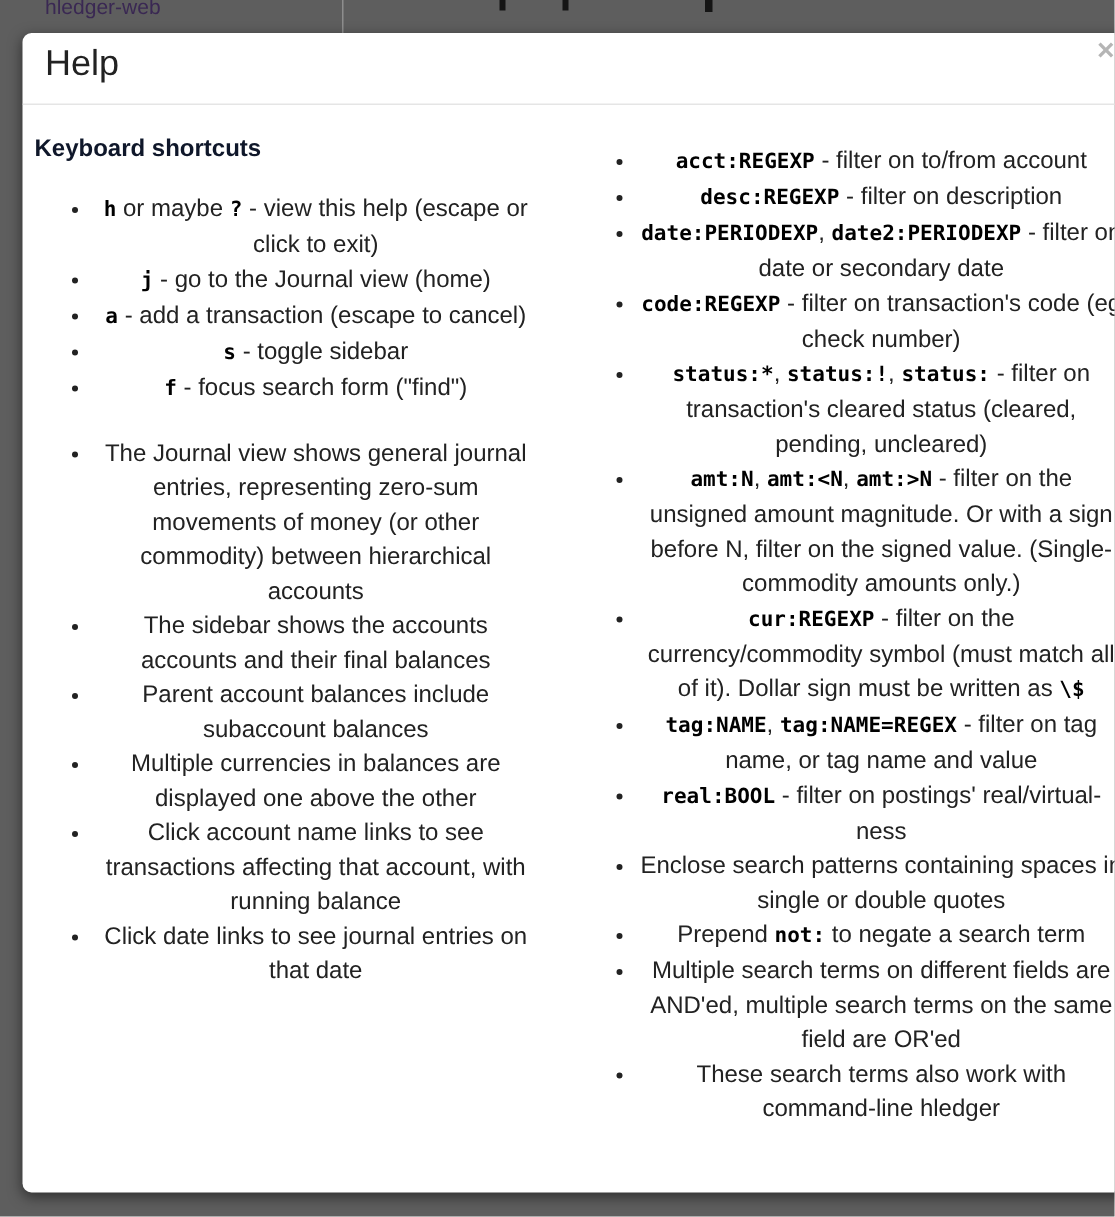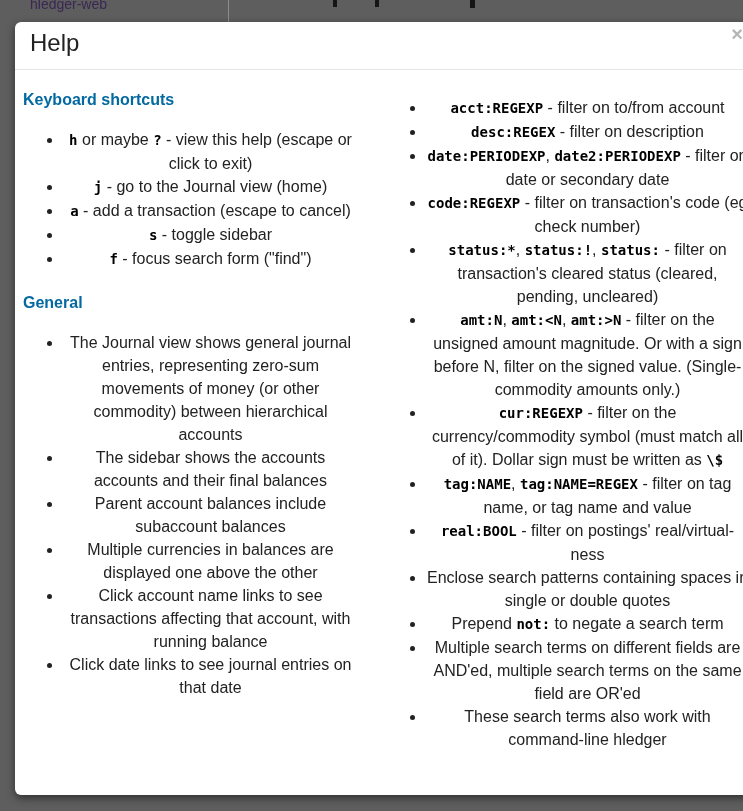--- a/index.html
+++ b/index.html
@@ -57,21 +57,21 @@
     font-family: "Liberation Sans", sans-serif;
   }
   .modal-body {
     display: flex;
     padding: 8px 8px 28px 8px;
   }
   .col-left  { width: 335px; flex: none; }
   .col-right { flex: 1; padding-left: 31px; }
 
   .section-heading {
-    font-size: 16px; font-weight: bold; line-height: 20px; color: #0369a1;
+    font-size: 16px; font-weight: bold; line-height: 20px; color: #0f172a;
     margin: 22px 0 0 0;
   }
   .section-heading.first { margin-top: 12px; }
 
   ul.help-list { margin: 18px 0 20px 0; padding-left: 40px; text-align: center; }
   .col-right ul.help-list { padding-left: 37px; }
   ul.help-list li {
     font-size: 16px; line-height: 23px; color: #222;
   }
   code.term {
@@ -100,34 +100,33 @@
   <div class="modal-body">
     <div class="col-left" id="col-left">
         <p class="section-heading first">Keyboard shortcuts</p>
         <ul class="help-list">
           <li><code class="term">h</code> or maybe <code class="term">?</code> - view this help (escape or click to exit)</li>
           <li><code class="term">j</code> - go to the Journal view (home)</li>
           <li><code class="term">a</code> - add a transaction (escape to cancel)</li>
           <li><code class="term">s</code> - toggle sidebar</li>
           <li><code class="term">f</code> - focus search form ("find")</li>
         </ul>
-        <p class="section-heading">General</p>
         <ul class="help-list">
           <li>The Journal view shows general journal entries, representing zero-sum movements of money (or other commodity) between hierarchical accounts</li>
           <li>The sidebar shows the accounts accounts and their final balances</li>
           <li>Parent account balances include subaccount balances</li>
           <li>Multiple currencies in balances are displayed one above the other</li>
           <li>Click account name links to see transactions affecting that account, with running balance</li>
           <li>Click date links to see journal entries on that date</li>
         </ul>
       </div>
     <div class="col-right" id="col-right">
         <ul class="help-list">
           <li><code class="term">acct:REGEXP</code> - filter on to/from account</li>
-          <li><code class="term">desc:REGEX</code> - filter on description</li>
+          <li><code class="term">desc:REGEXP</code> - filter on description</li>
           <li><code class="term">date:PERIODEXP</code>, <code class="term">date2:PERIODEXP</code> - filter on date or secondary date</li>
           <li><code class="term">code:REGEXP</code> - filter on transaction's code (eg check number)</li>
           <li><code class="term">status:*</code>, <code class="term">status:!</code>, <code class="term">status:</code> - filter on transaction's cleared status (cleared, pending, uncleared)</li>
           <li><code class="term">amt:N</code>, <code class="term">amt:&lt;N</code>, <code class="term">amt:&gt;N</code> - filter on the unsigned amount magnitude. Or with a sign before N, filter on the signed value. (Single-commodity amounts only.)</li>
           <li><code class="term">cur:REGEXP</code> - filter on the currency/commodity symbol (must match all of it). Dollar sign must be written as <code class="term">\$</code></li>
           <li><code class="term">tag:NAME</code>, <code class="term">tag:NAME=REGEX</code> - filter on tag name, or tag name and value</li>
           <li><code class="term">real:BOOL</code> - filter on postings' real/virtual-ness</li>
           <li>Enclose search patterns containing spaces in single or double quotes</li>
           <li>Prepend <code class="term">not:</code> to negate a search term</li>
           <li>Multiple search terms on different fields are AND'ed, multiple search terms on the same field are OR'ed</li>

